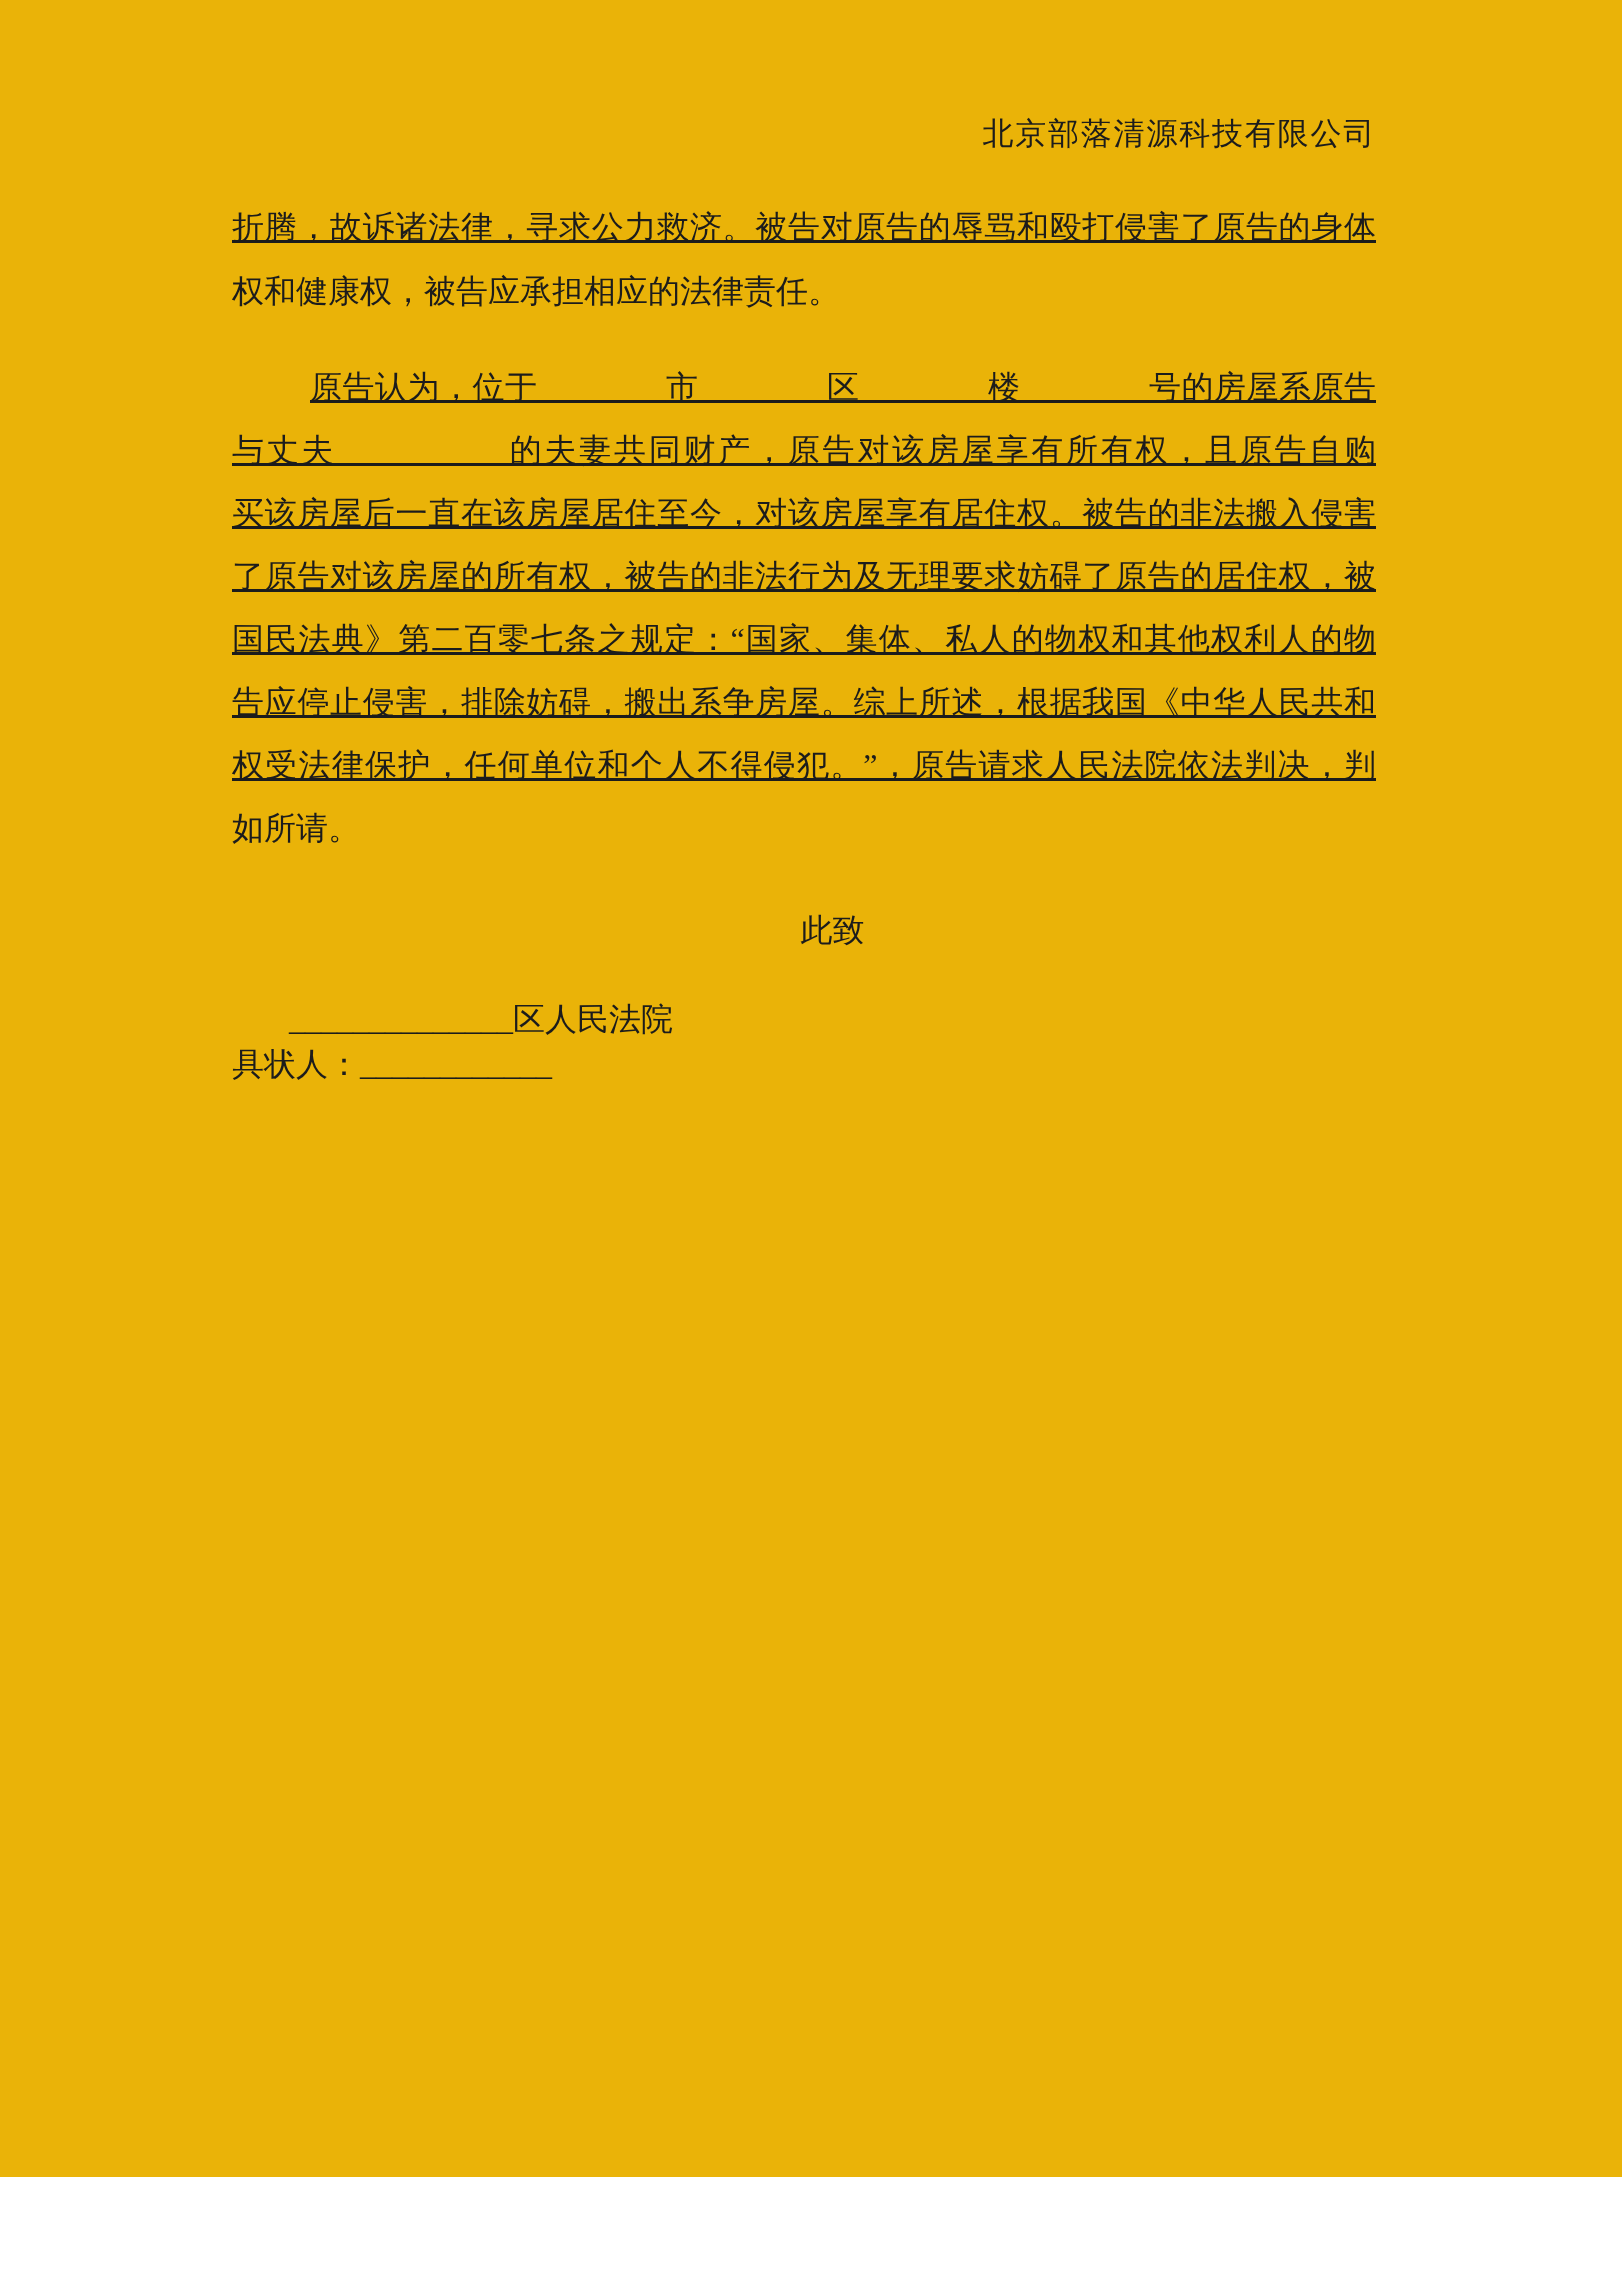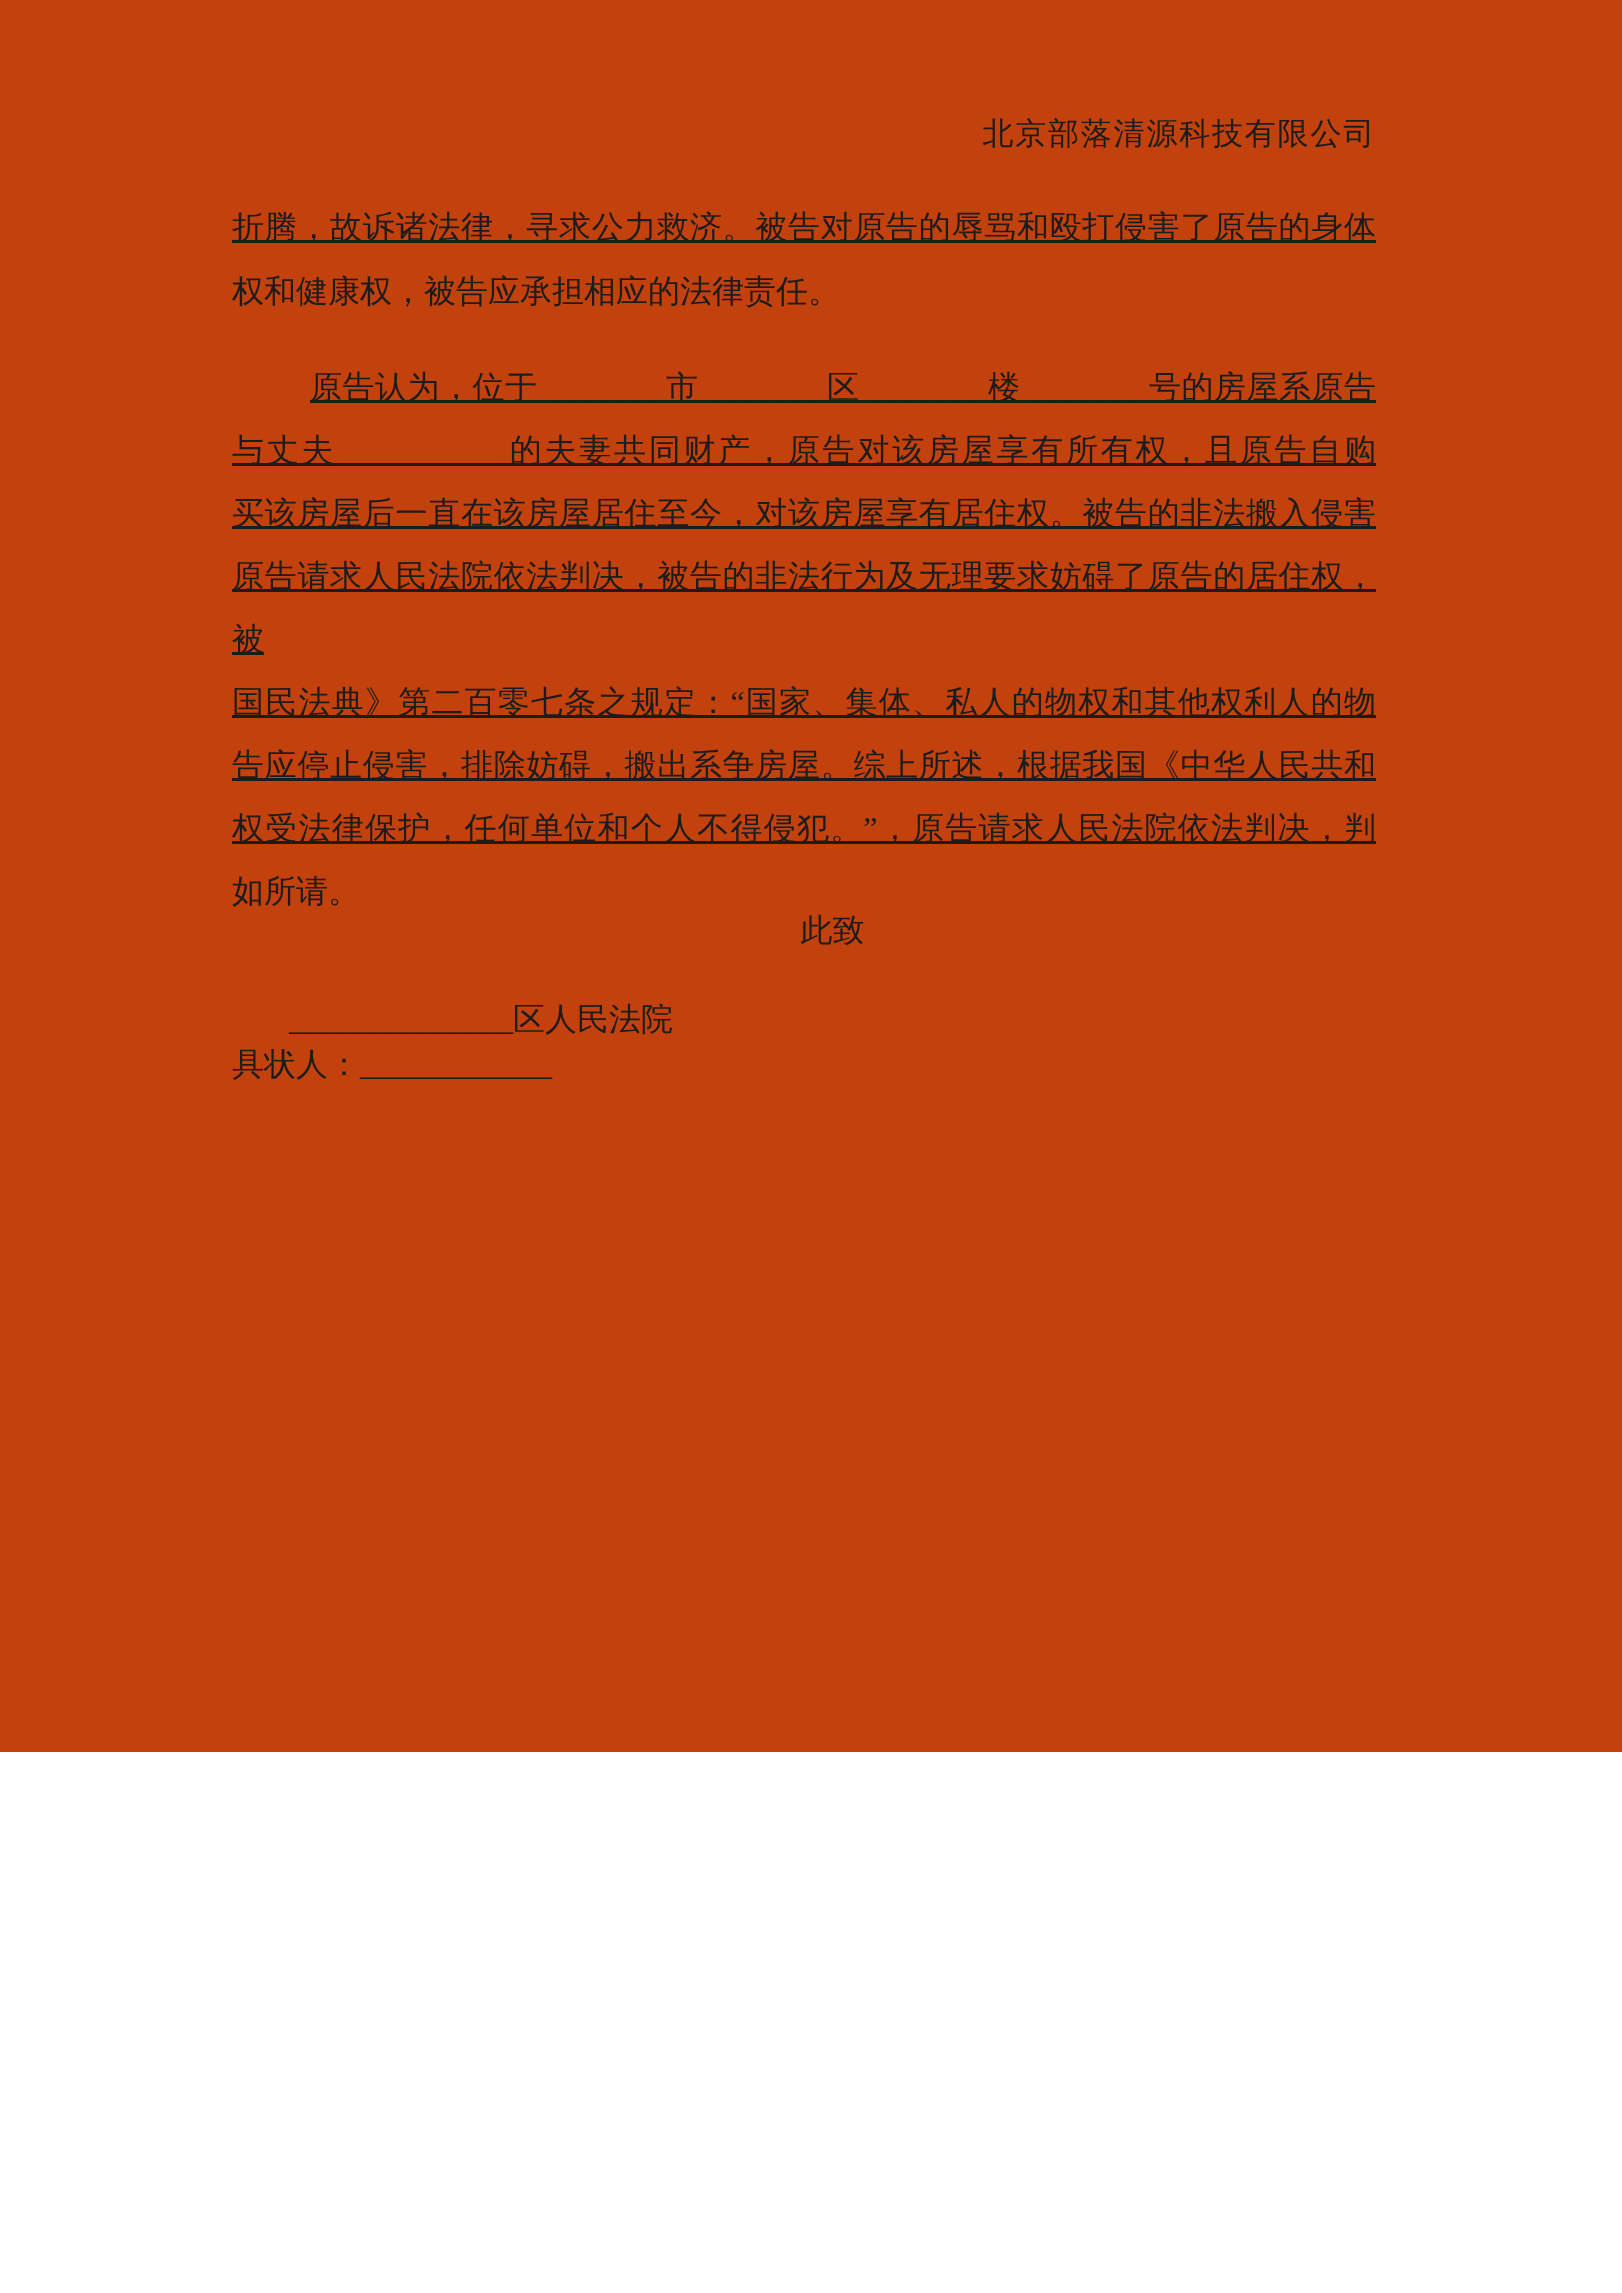--- a/index.html
+++ b/index.html
@@ -3,23 +3,23 @@
 <meta charset="utf-8">
 <style>
   html, body {
     margin: 0;
     padding: 0;
     background: #ffffff;
   }
   .page {
     position: relative;
     width: 1623px;
-    height: 1752px;
+    height: 2177px;
     margin: 0 auto;
-    background: #c2410c;
+    background: #eab308;
     overflow: hidden;
     font-family: "Liberation Serif", "DejaVu Serif", serif;
     color: #1c1c1c;
   }
   .company-header {
     position: absolute;
     top: 112px;
     left: 232px;
     width: 1144px;
     text-align: right;
@@ -59,21 +59,21 @@
 
   <div class="block p1">
     <span class="line j">折腾，故诉诸法律，寻求公力救济。被告对原告的辱骂和殴打侵害了原告的身体</span>
     <span class="line">权和健康权，被告应承担相应的法律责任。</span>
   </div>
 
   <div class="block p2">
     <span class="line j indent-first">原告认为，位于________市________区________楼________号的房屋系原告</span>
     <span class="line j">与丈夫 __________的夫妻共同财产，原告对该房屋享有所有权，且原告自购</span>
     <span class="line j">买该房屋后一直在该房屋居住至今，对该房屋享有居住权。被告的非法搬入侵害</span>
-    <span class="line j">原告请求人民法院依法判决，被告的非法行为及无理要求妨碍了原告的居住权，被</span>
+    <span class="line j">了原告对该房屋的所有权，被告的非法行为及无理要求妨碍了原告的居住权，被</span>
     <span class="line j">国民法典》第二百零七条之规定：“国家、集体、私人的物权和其他权利人的物</span>
     <span class="line j">告应停止侵害，排除妨碍，搬出系争房屋。综上所述，根据我国《中华人民共和</span>
     <span class="line j">权受法律保护，任何单位和个人不得侵犯。”，原告请求人民法院依法判决，判</span>
     <span class="line">如所请。</span>
   </div>
 
   <div class="block salute">此致</div>
 
   <div class="block court">______________区人民法院</div>
 

